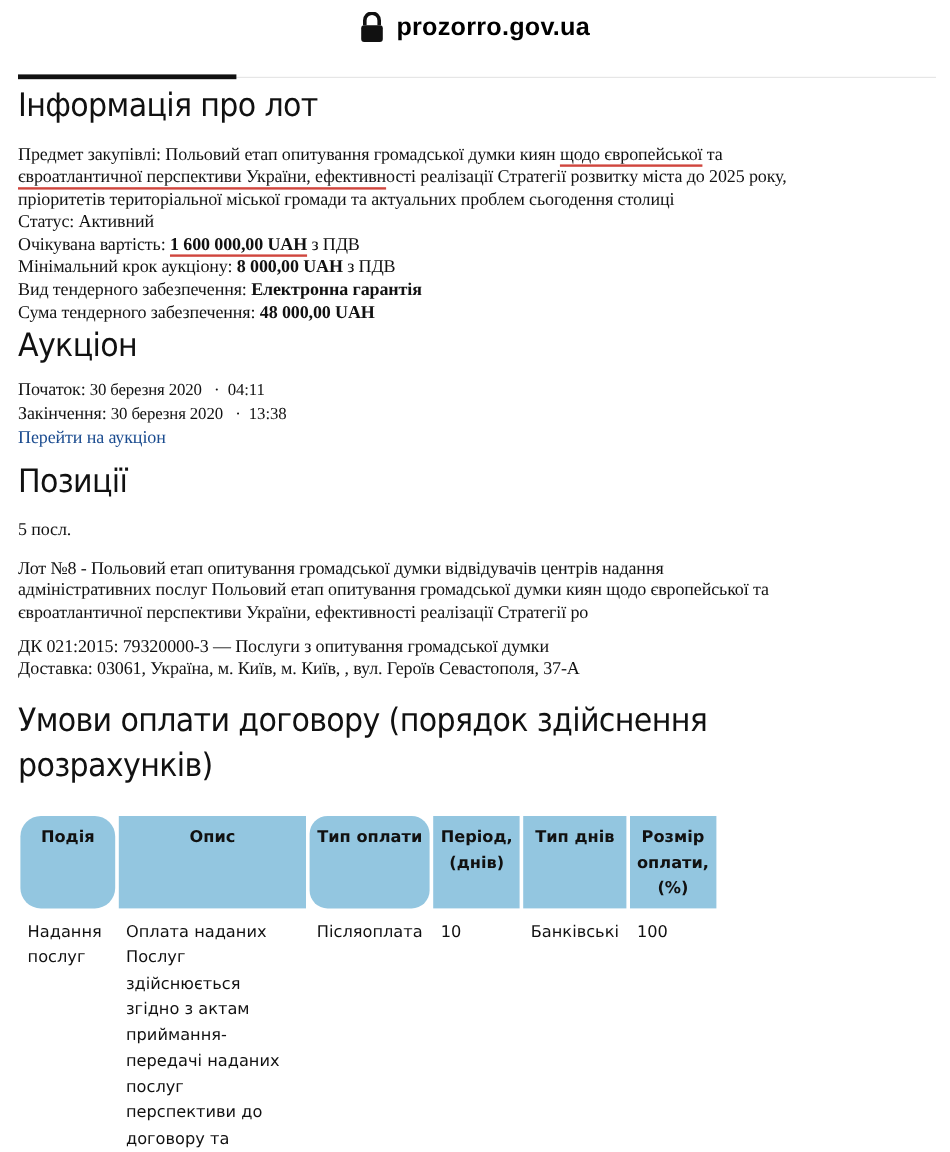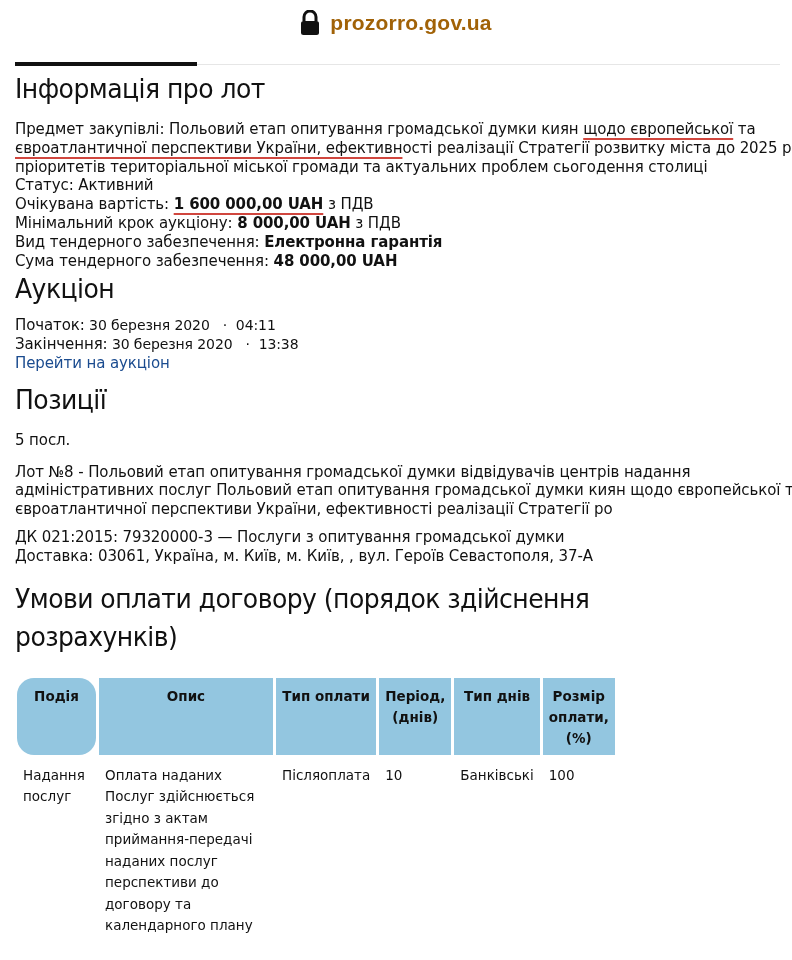--- a/index.html
+++ b/index.html
@@ -3,31 +3,31 @@
   <meta charset="utf-8">
   <style>
     * { box-sizing: border-box; margin: 0; padding: 0; }
     html, body { width: 792px; height: 960px; background: #ffffff; overflow: hidden; }
     body { font-family: "DejaVu Sans", sans-serif; color: #111; position: relative; }
 
     .urlbar { position: absolute; top: 0; left: 0; width: 792px; height: 46px;
       display: flex; align-items: center; justify-content: center; gap: 10px; }
     .urlbar .lock { width: 20px; height: 26px; position: relative; display: inline-block; }
     .urlbar .lock svg { width: 20px; height: 26px; display: block; }
-    .urlbar .url { font-family: "Liberation Sans", sans-serif; font-size: 21px; font-weight: bold; color: #a16207; letter-spacing: 0.2px; }
+    .urlbar .url { font-family: "Liberation Sans", sans-serif; font-size: 21px; font-weight: bold; color: #000000; letter-spacing: 0.2px; }
 
     .tabline { position: absolute; top: 64px; left: 15px; width: 765px; height: 1px; background: #e6e6e6; }
     .tabline .active { position: absolute; left: 0; top: -2px; width: 182px; height: 4px; background: #111; }
 
     .content { position: absolute; top: 70px; left: 15px; width: 770px; }
 
     h2 { font-family: "DejaVu Sans", sans-serif; font-weight: normal; font-size: 27px;
       color: #111; letter-spacing: -0.6px; line-height: 34px; transform: scaleX(0.93); transform-origin: left; }
 
-    .info { font-size: 15px; line-height: 18.8px; color: #111; letter-spacing: -0.1px; }
+    .info { font-size: 15px; line-height: 18.8px; color: #111; letter-spacing: -0.1px; font-family: Liberation Serif, serif; }
     .info b { font-weight: bold; }
     .info .row { white-space: nowrap; }
     .red-ul { text-decoration: underline; text-decoration-color: #d0463e; text-decoration-thickness: 2px; text-underline-offset: 4px; }
 
     .blue-link { color: #1a4b8f; text-decoration: none; cursor: pointer; }
 
     table.pay { border-collapse: separate; border-spacing: 3px 0; margin-left: -1px; margin-top: 22px; }
     table.pay th { background: #93c6e0; font-weight: bold; font-size: 13.5px; line-height: 21px;
       vertical-align: top; text-align: center; padding: 8px 6px 6px 6px; height: 72px; color: #111; }
     table.pay td { font-size: 13.5px; line-height: 21.5px; vertical-align: top; padding: 10px 6px 0 6px; text-align: left; color: #111; }
@@ -121,22 +121,22 @@
 
   <h2 style="margin-top:14px; line-height:38px;">
     <span>Умови оплати договору (порядок здійснення</span><br>
     <span>розрахунків)</span>
   </h2>
 
   <table class="pay">
     <thead>
       <tr>
         <th style="width:79px;border-radius:17px;">Подія</th>
-        <th style="width:174px;">Опис</th>
-        <th style="width:94px;">Тип оплати</th>
+        <th style="width:156px;">Опис</th>
+        <th style="width:94px;border-radius:15px;">Тип оплати</th>
         <th style="width:64px;">Період, (днів)</th>
         <th style="width:82px;">Тип днів</th>
         <th style="width:66px;">Розмір оплати, (%)</th>
       </tr>
     </thead>
     <tbody>
       <tr>
         <td>Надання послуг</td>
         <td>Оплата наданих Послуг здійснюється згідно з актам приймання-передачі наданих послуг перспективи до договору та календарного плану</td>
         <td>Післяоплата</td>

